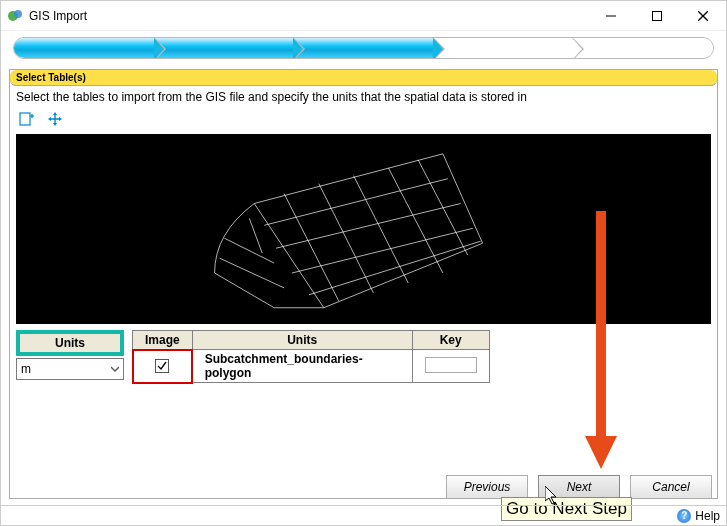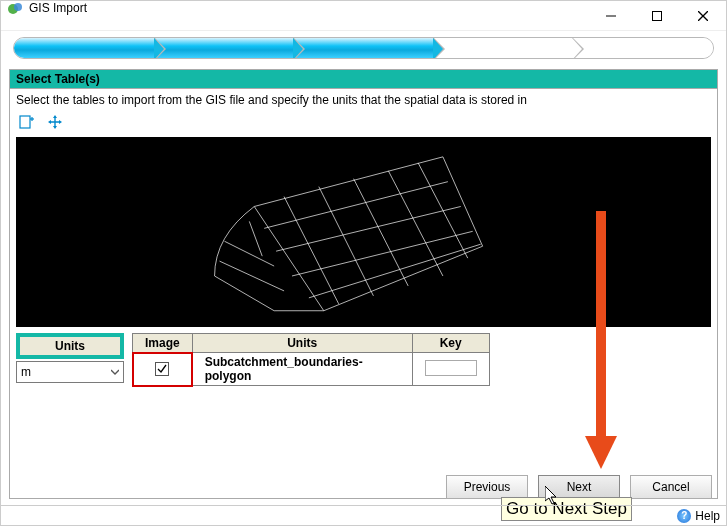--- a/index.html
+++ b/index.html
@@ -9,21 +9,21 @@
     font-size: 12px;
     background: #fff;
     width: 727px;
     height: 526px;
     overflow: hidden;
     border: 1px solid #ccc;
     position: relative;
   }
   .titlebar {
     display: flex;
-    align-items: flex-start;
+    align-items: center;
     height: 30px;
     padding-left: 6px;
     border-bottom: 1px solid #eee;
   }
   .titlebar-icon {
     width: 16px; height: 16px;
     margin-right: 6px;
   }
   .titlebar-title { flex: 1; font-size: 12px; }
   .win-controls { display: flex; }
@@ -77,25 +77,26 @@
   }
 
   .panel {
     margin: 4px 8px;
     border: 1px solid #aaa;
     height: 430px;
     display: flex;
     flex-direction: column;
   }
   .panel-title {
-    background: #14b8a6;
+    background: #fde047;
     border-bottom: 1px solid #aaa;
     padding: 2px 6px;
     font-weight: bold;
-    font-size: 12px;
+    font-size: 10px;
+    border-radius: 6px;
   }
   .panel-instr {
     padding: 4px 6px;
     font-size: 12px;
   }
   .toolbar-icons {
     display: flex;
     gap: 10px;
     padding: 2px 8px 6px 8px;
   }
@@ -186,20 +187,21 @@
   }
   .btn {
     width: 82px;
     height: 24px;
     border: 1px solid #adadad;
     background: linear-gradient(#fdfdfd, #e3e3e3);
     font-size: 12px;
     display: flex;
     align-items: center;
     justify-content: center;
+    font-style: italic;
   }
   .btn.active { border-color: #888; background: linear-gradient(#f0f0f0,#d8d8d8); }
 
   .statusbar {
     position: absolute;
     right: 0;
     bottom: 0;
     height: 20px;
     display: flex;
     align-items: center;

